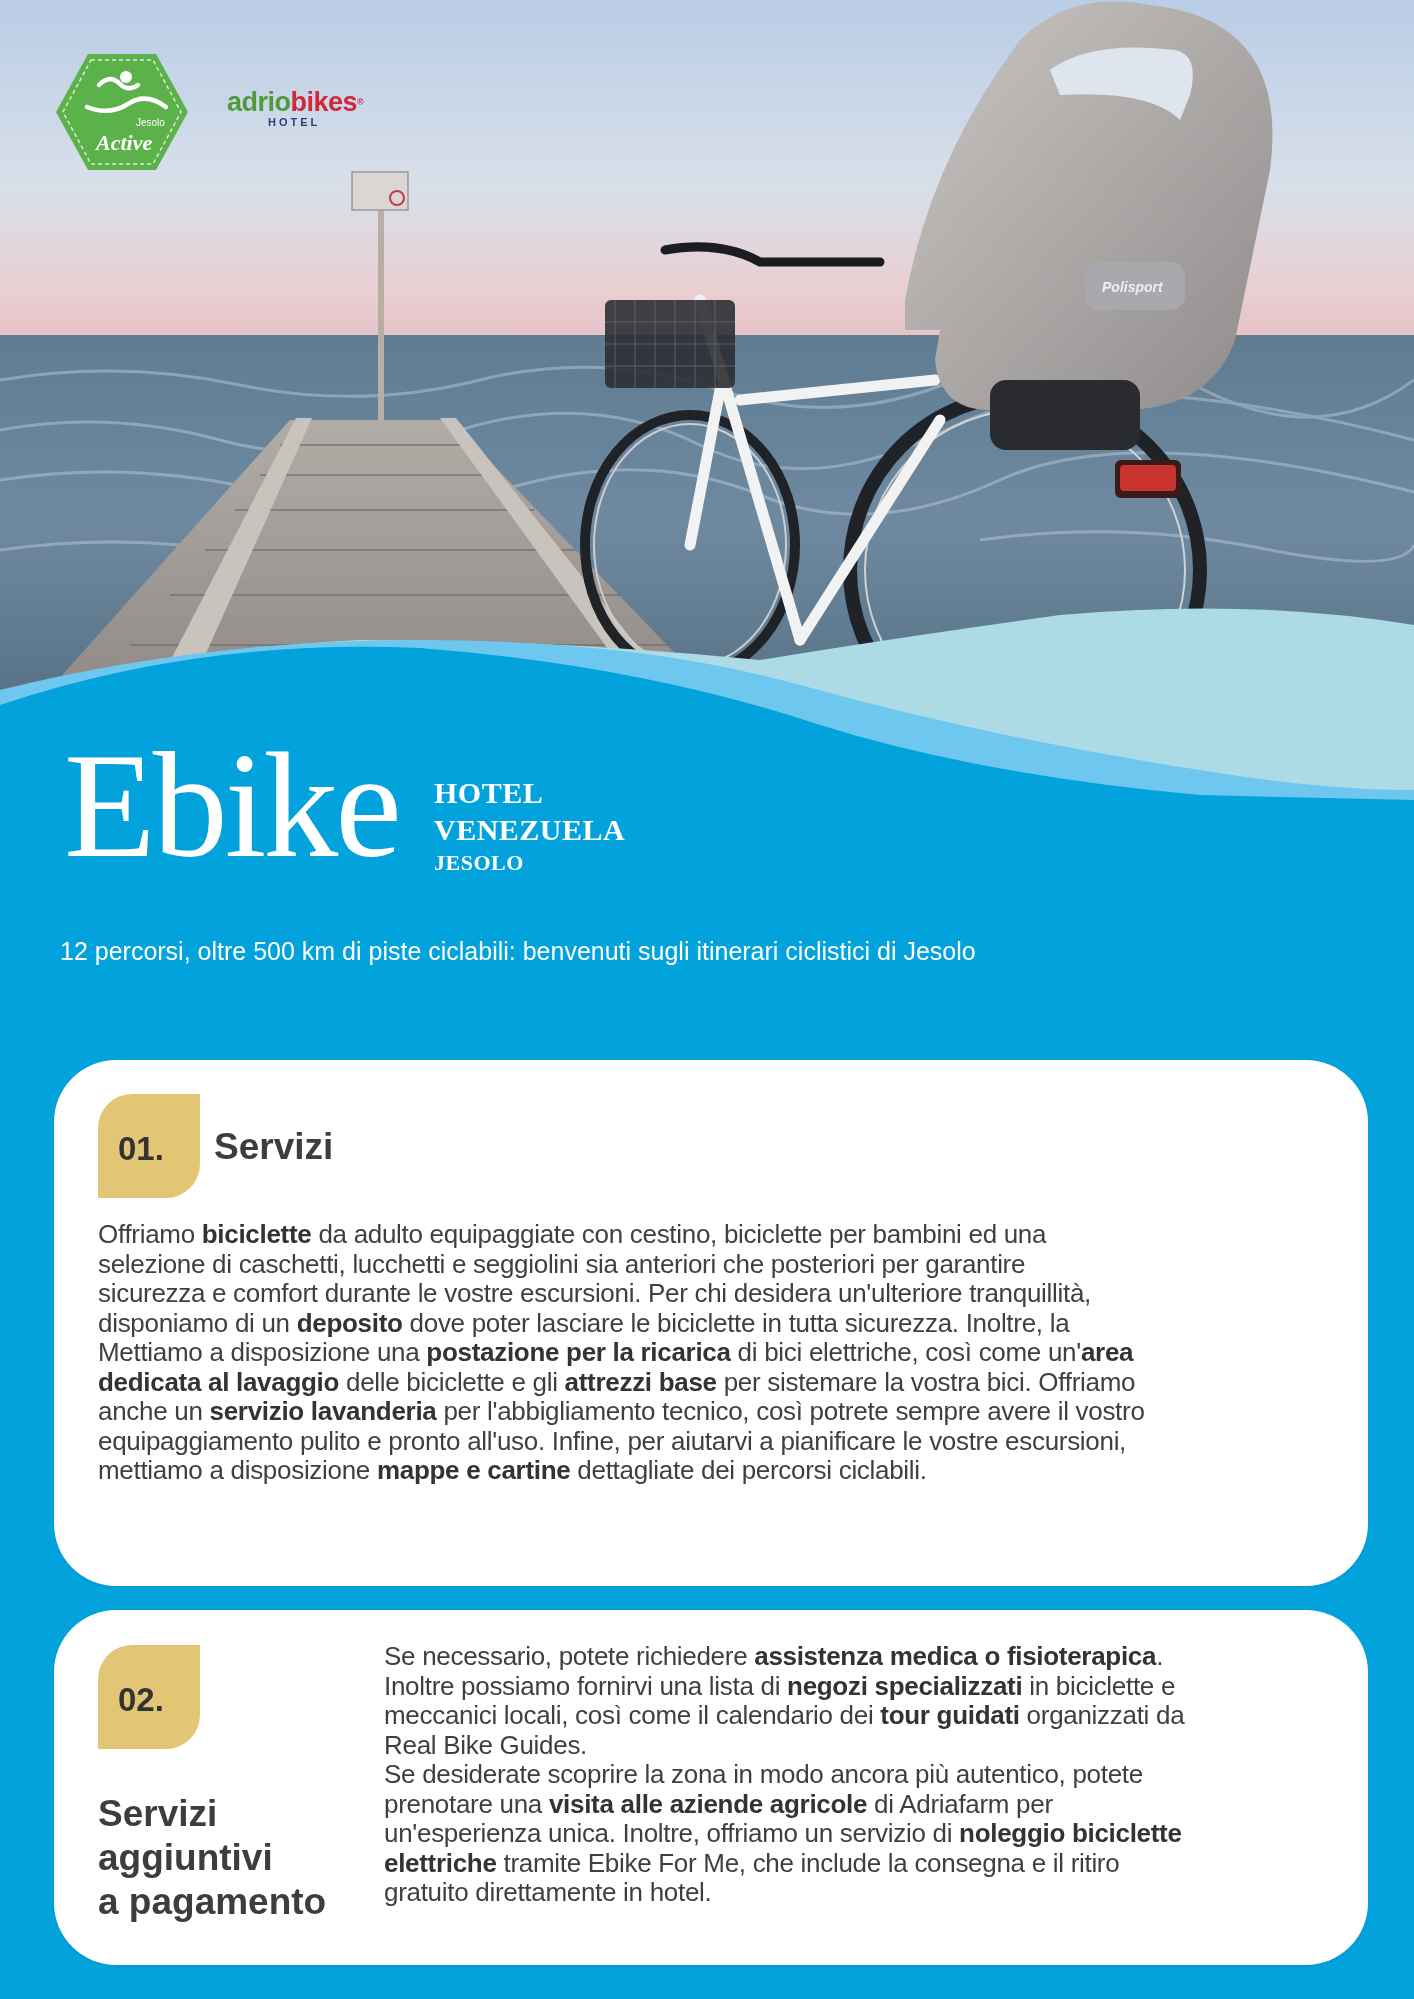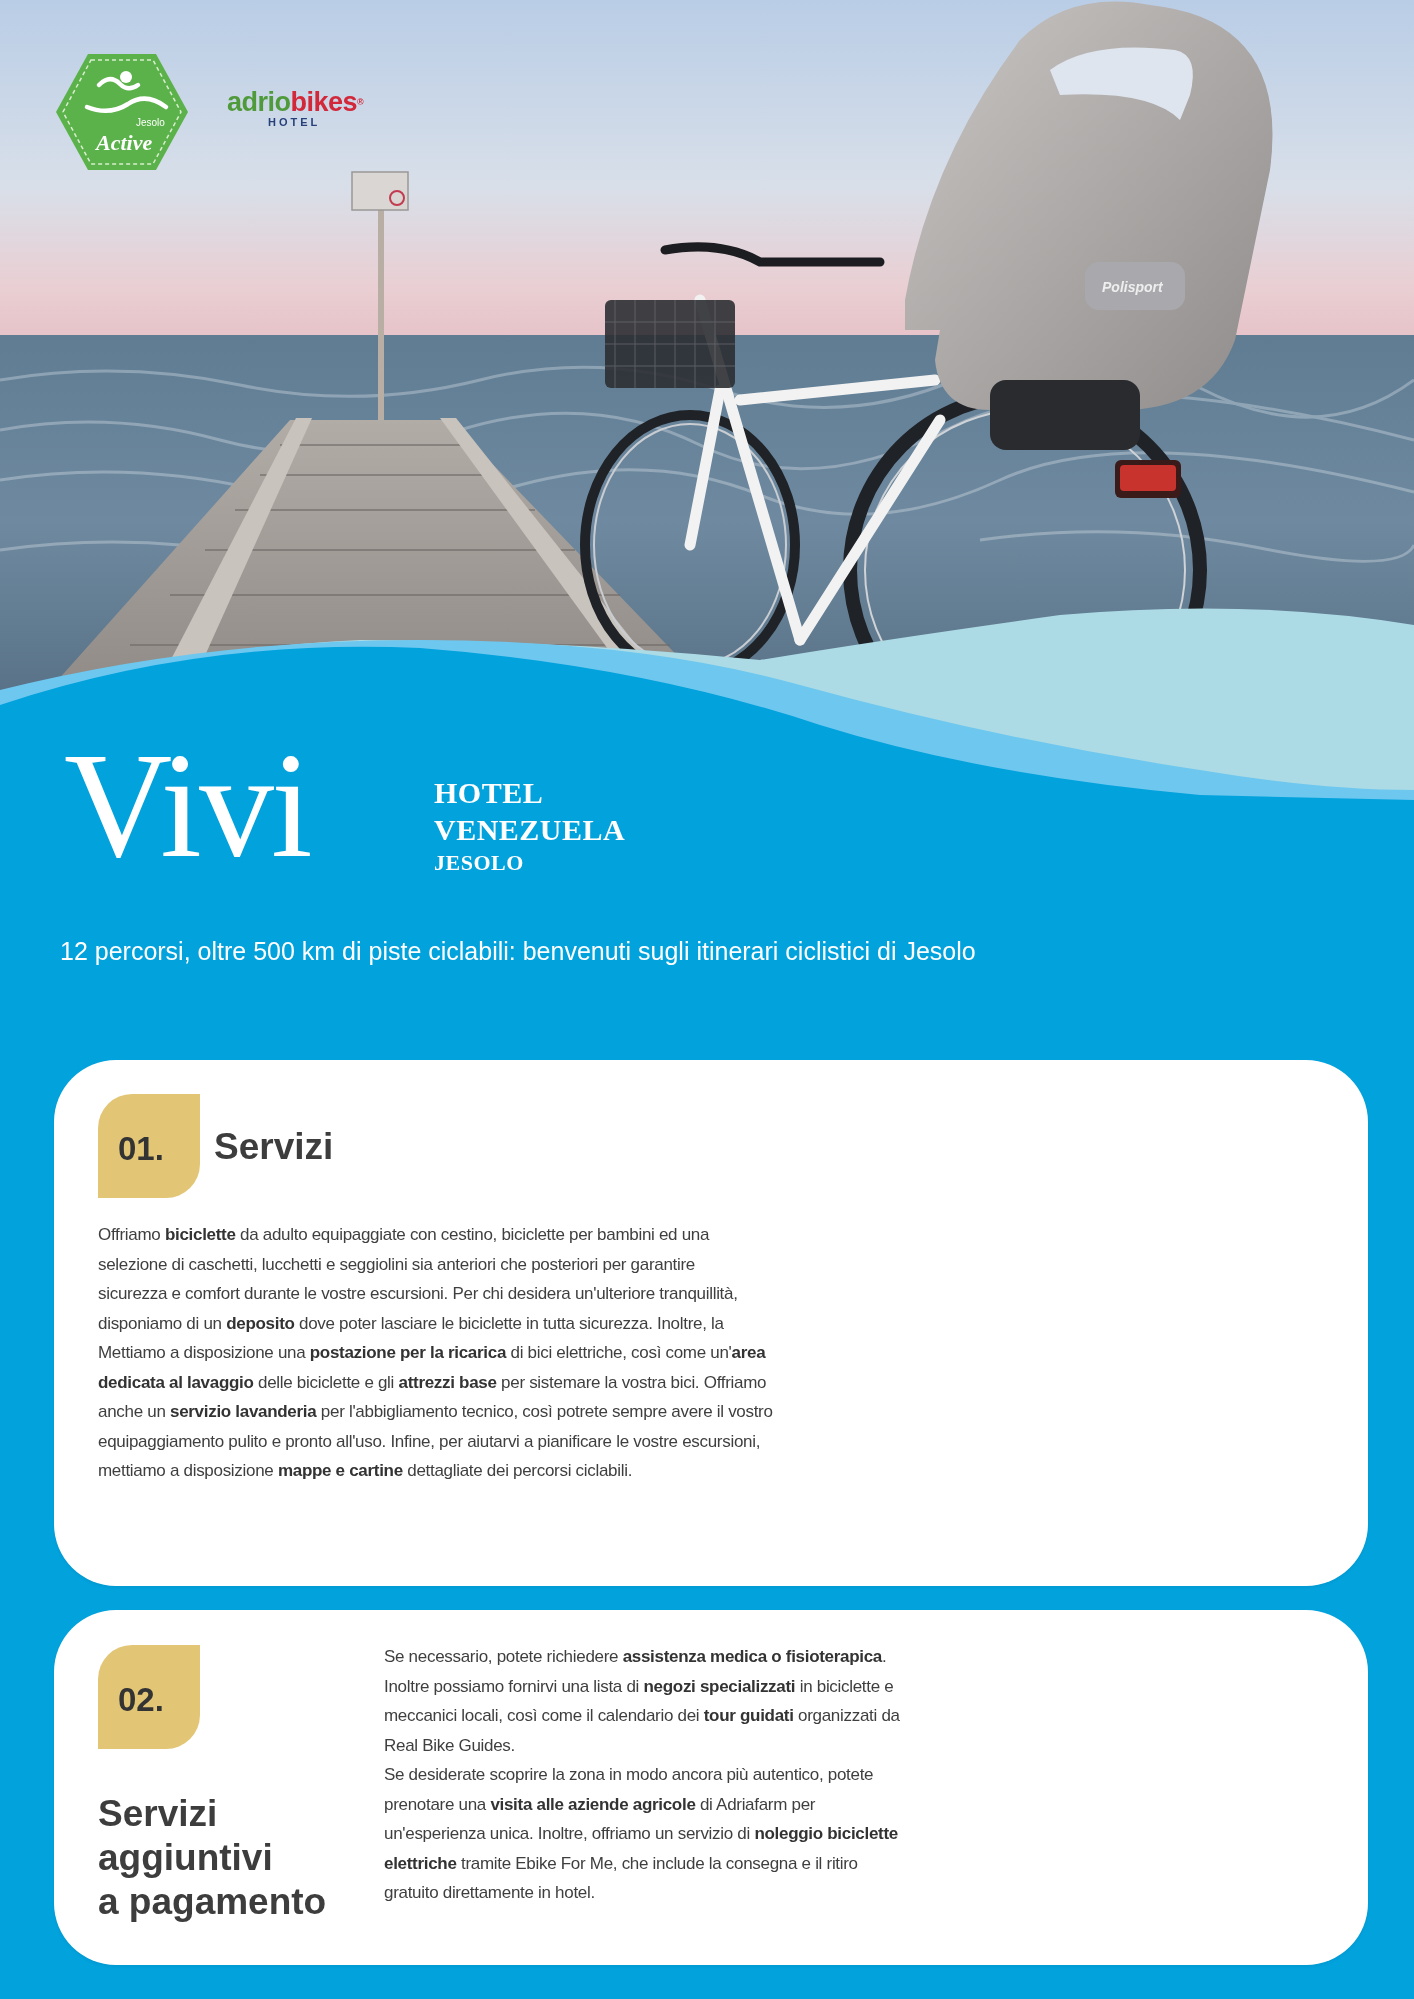--- a/index.html
+++ b/index.html
@@ -84,21 +84,21 @@
 
     .card-title {
       position: absolute; font-weight: bold; color: #3d3d3d;
       font-family: "Liberation Sans", sans-serif;
       margin-top: 27px;
     }
     .card-1 .card-title { left: 160px; top: 38px; font-size: 37px; line-height: 44px; }
     .card-2 .card-title { left: 44px; top: 155px; font-size: 37px; line-height: 44px; width: 300px; }
 
     .card-body {
-      position: absolute; font-size: 17px; line-height: 29.5px;
+      position: absolute; font-size: 26px; line-height: 29.5px;
       color: #3f3f3f; font-family: "Liberation Sans", sans-serif;
       letter-spacing: -0.3px;
     }
     .card-body b { font-weight: bold; color: #333; }
     .card-1 .card-body { left: 44px; top: 160px; width: 1230px; }
     .card-2 .card-body { left: 330px; top: 32px; width: 960px; }
     .card-body .line { display: block; white-space: nowrap; }
   </style>
 </head>
 <body>
@@ -212,21 +212,21 @@
 
   <div class="logo-adrio">
     <div class="word">
       <span class="g">adrio</span><span class="r">bikes</span><span class="r" style="font-size:9px;vertical-align:top">®</span>
     </div>
     <div class="sub">HOTEL</div>
   </div>
 </div>
 
 <div class="title-block">
-  <div class="bike-word">Vivi</div>
+  <div class="bike-word">Ebike</div>
   <div class="hotel-lines">
     <div class="l1">HOTEL</div>
     <div class="l2">VENEZUELA</div>
     <div class="l3">JESOLO</div>
   </div>
 </div>
 
 <div class="intro">
   <div>12 percorsi, oltre 500 km di piste ciclabili: benvenuti sugli itinerari ciclistici di Jesolo</div>
 </div>

